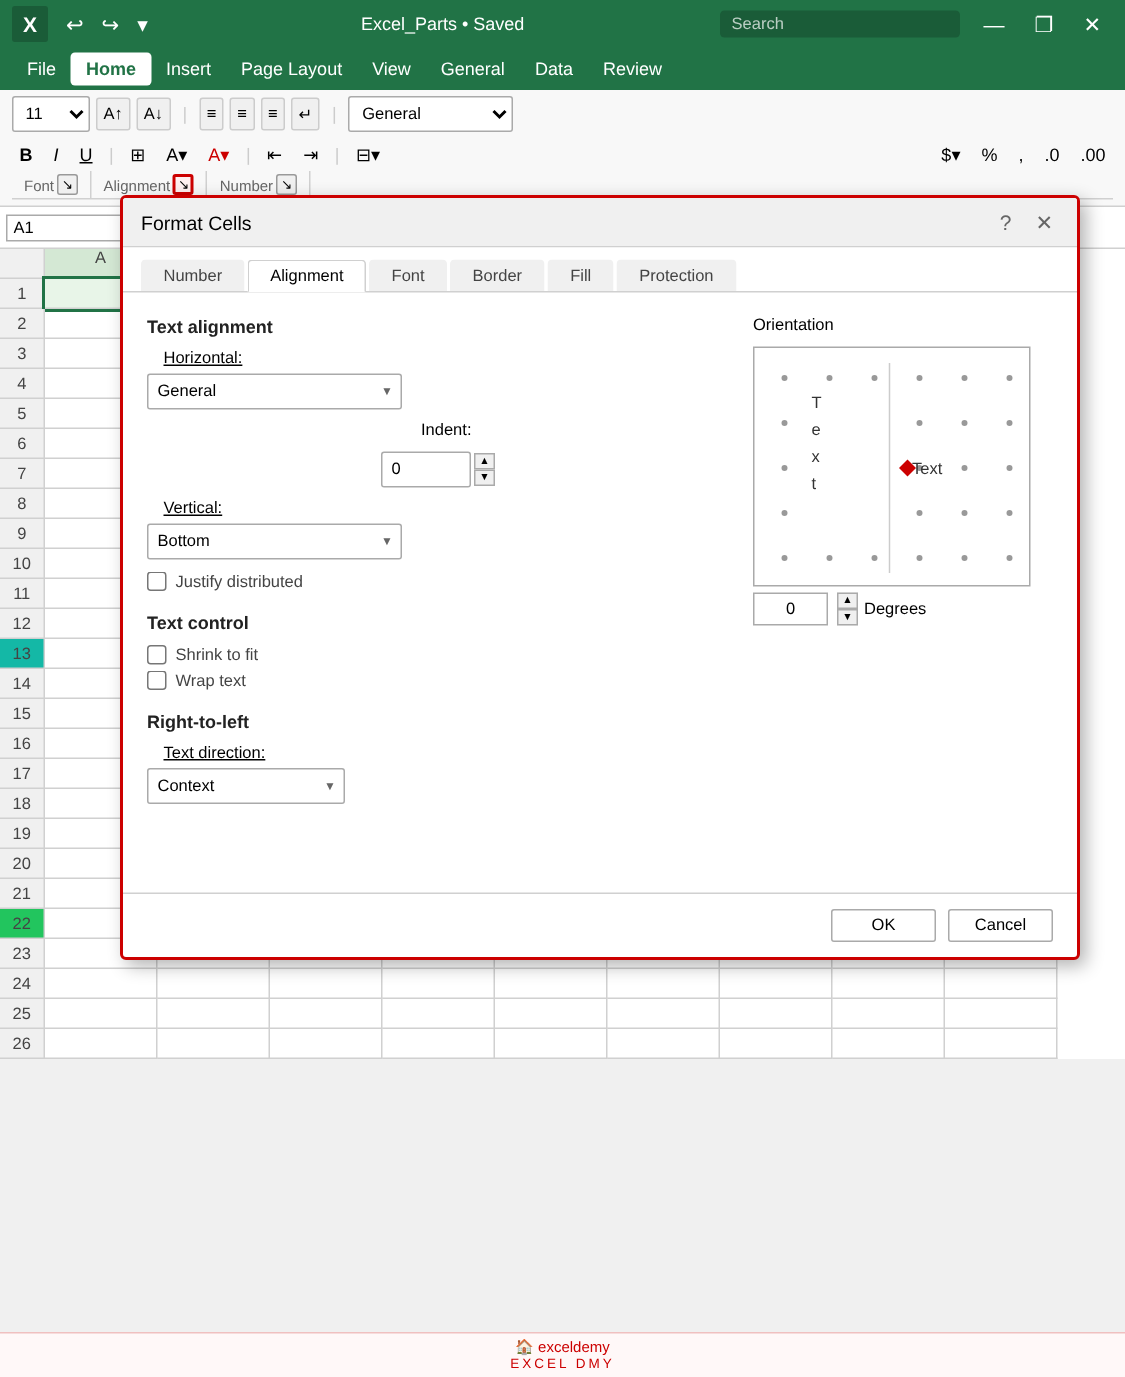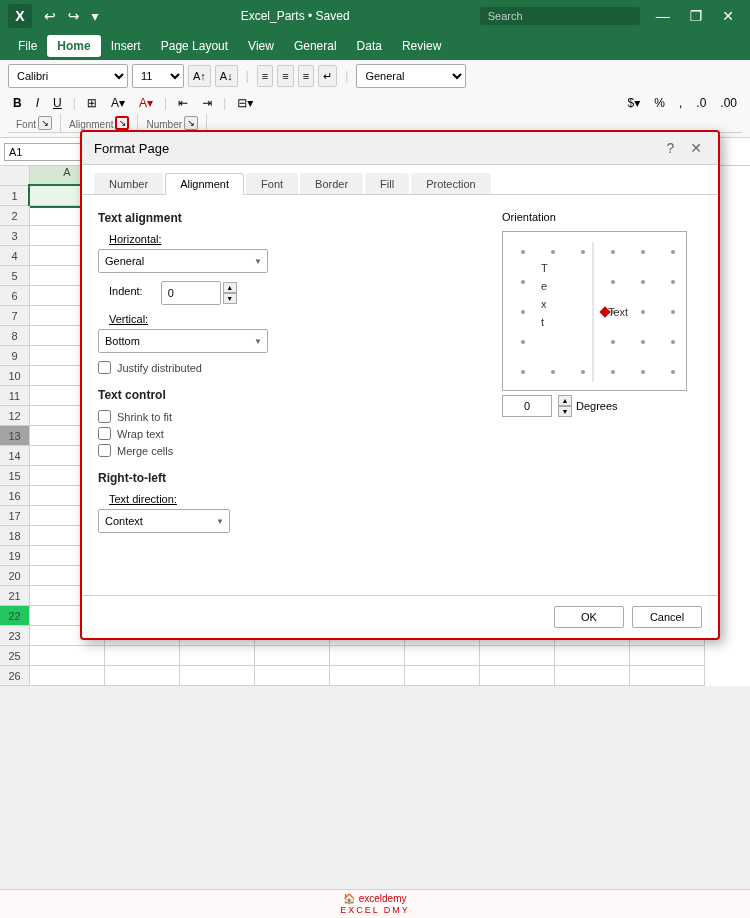--- a/index.html
+++ b/index.html
@@ -81,21 +81,21 @@
     .degrees-input { border: 1px solid #aaa; width: 50px; height: 22px; font-size: 11px; text-align: center; }
 
     
     .dialog-footer { padding: 10px 16px; border-top: 1px solid #d0d0d0; display: flex; justify-content: flex-end; gap: 8px; }
     .btn-ok { background: white; border: 1px solid #aaa; border-radius: 2px; padding: 4px 20px; font-size: 11px; cursor: pointer; min-width: 70px; }
     .btn-cancel { background: white; border: 1px solid #aaa; border-radius: 2px; padding: 4px 16px; font-size: 11px; cursor: pointer; min-width: 70px; }
 
     
     .arrow-down { position: absolute; top: 198px; left: 293px; width: 0; height: 0; border-left: 6px solid transparent; border-right: 6px solid transparent; border-top: 12px solid #c00; z-index: 50; }
 
-    .indent-group { display: flex; align-items: center; gap: 18px; margin-top: 8px; }
+    .indent-group { display: flex; align-items: center; gap: 4px; margin-top: 8px; flex-direction: column; }
   </style>
 </head>
 <body>
 
 <div class="title-bar">
   <div class="title-bar-logo">X</div>
   <div class="title-bar-undo-redo">
     <button class="title-bar-btn">↩</button>
     <button class="title-bar-btn">↪</button>
     <button class="title-bar-btn">▾</button>
@@ -115,23 +115,20 @@
   <div class="menu-item">Insert</div>
   <div class="menu-item">Page Layout</div>
   <div class="menu-item">View</div>
   <div class="menu-item">General</div>
   <div class="menu-item">Data</div>
   <div class="menu-item">Review</div>
 </div>
 
 <div class="ribbon">
   <div class="ribbon-row1">
-    <select class="ribbon-select" style="width:120px">
-      <option>Calibri</option>
-    </select>
     <select class="ribbon-select" style="width:52px">
       <option>11</option>
     </select>
     <button class="ribbon-btn">A↑</button>
     <button class="ribbon-btn">A↓</button>
     <span style="margin:0 4px;color:#ccc">|</span>
     <button class="ribbon-btn">≡</button>
     <button class="ribbon-btn">≡</button>
     <button class="ribbon-btn">≡</button>
     <button class="ribbon-btn">↵</button>
@@ -351,21 +348,21 @@
             <div style="width: 75px; height: 20px; border-right: 1px solid rgb(208, 208, 208); border-bottom: 1px solid rgb(208, 208, 208); font-size: 11px;"></div>
             <div style="width: 75px; height: 20px; border-right: 1px solid rgb(208, 208, 208); border-bottom: 1px solid rgb(208, 208, 208); font-size: 11px;"></div>
             <div style="width: 75px; height: 20px; border-right: 1px solid rgb(208, 208, 208); border-bottom: 1px solid rgb(208, 208, 208); font-size: 11px;"></div>
             <div style="width: 75px; height: 20px; border-right: 1px solid rgb(208, 208, 208); border-bottom: 1px solid rgb(208, 208, 208); font-size: 11px;"></div>
             <div style="width: 75px; height: 20px; border-right: 1px solid rgb(208, 208, 208); border-bottom: 1px solid rgb(208, 208, 208); font-size: 11px;"></div>
             <div style="width: 75px; height: 20px; border-right: 1px solid rgb(208, 208, 208); border-bottom: 1px solid rgb(208, 208, 208); font-size: 11px;"></div>
             <div style="width: 75px; height: 20px; border-right: 1px solid rgb(208, 208, 208); border-bottom: 1px solid rgb(208, 208, 208); font-size: 11px;"></div>
             <div style="width: 75px; height: 20px; border-right: 1px solid rgb(208, 208, 208); border-bottom: 1px solid rgb(208, 208, 208); font-size: 11px;"></div>
           </div>
           <div style="display: flex;">
-            <div style="width: 30px; height: 20px; background: #a3a3a3; border-right: 1px solid rgb(208, 208, 208); border-bottom: 1px solid rgb(208, 208, 208); text-align: center; font-size: 11px; color: rgb(68, 68, 68); display: flex; align-items: center; justify-content: center;">13</div>
+            <div style="width: 30px; height: 20px; background: #14b8a6; border-right: 1px solid rgb(208, 208, 208); border-bottom: 1px solid rgb(208, 208, 208); text-align: center; font-size: 11px; color: rgb(68, 68, 68); display: flex; align-items: center; justify-content: center;">13</div>
             <div style="width: 75px; height: 20px; border-right: 1px solid rgb(208, 208, 208); border-bottom: 1px solid rgb(208, 208, 208); font-size: 11px;"></div>
             <div style="width: 75px; height: 20px; border-right: 1px solid rgb(208, 208, 208); border-bottom: 1px solid rgb(208, 208, 208); font-size: 11px;"></div>
             <div style="width: 75px; height: 20px; border-right: 1px solid rgb(208, 208, 208); border-bottom: 1px solid rgb(208, 208, 208); font-size: 11px;"></div>
             <div style="width: 75px; height: 20px; border-right: 1px solid rgb(208, 208, 208); border-bottom: 1px solid rgb(208, 208, 208); font-size: 11px;"></div>
             <div style="width: 75px; height: 20px; border-right: 1px solid rgb(208, 208, 208); border-bottom: 1px solid rgb(208, 208, 208); font-size: 11px;"></div>
             <div style="width: 75px; height: 20px; border-right: 1px solid rgb(208, 208, 208); border-bottom: 1px solid rgb(208, 208, 208); font-size: 11px;"></div>
             <div style="width: 75px; height: 20px; border-right: 1px solid rgb(208, 208, 208); border-bottom: 1px solid rgb(208, 208, 208); font-size: 11px;"></div>
             <div style="width: 75px; height: 20px; border-right: 1px solid rgb(208, 208, 208); border-bottom: 1px solid rgb(208, 208, 208); font-size: 11px;"></div>
             <div style="width: 75px; height: 20px; border-right: 1px solid rgb(208, 208, 208); border-bottom: 1px solid rgb(208, 208, 208); font-size: 11px;"></div>
           </div>
@@ -472,20 +469,32 @@
             <div style="width: 75px; height: 20px; border-right: 1px solid rgb(208, 208, 208); border-bottom: 1px solid rgb(208, 208, 208); font-size: 11px;"></div>
             <div style="width: 75px; height: 20px; border-right: 1px solid rgb(208, 208, 208); border-bottom: 1px solid rgb(208, 208, 208); font-size: 11px;"></div>
             <div style="width: 75px; height: 20px; border-right: 1px solid rgb(208, 208, 208); border-bottom: 1px solid rgb(208, 208, 208); font-size: 11px;"></div>
             <div style="width: 75px; height: 20px; border-right: 1px solid rgb(208, 208, 208); border-bottom: 1px solid rgb(208, 208, 208); font-size: 11px;"></div>
             <div style="width: 75px; height: 20px; border-right: 1px solid rgb(208, 208, 208); border-bottom: 1px solid rgb(208, 208, 208); font-size: 11px;"></div>
             <div style="width: 75px; height: 20px; border-right: 1px solid rgb(208, 208, 208); border-bottom: 1px solid rgb(208, 208, 208); font-size: 11px;"></div>
             <div style="width: 75px; height: 20px; border-right: 1px solid rgb(208, 208, 208); border-bottom: 1px solid rgb(208, 208, 208); font-size: 11px;"></div>
           </div>
           <div style="display: flex;">
             <div style="width: 30px; height: 20px; background: rgb(240, 240, 240); border-right: 1px solid rgb(208, 208, 208); border-bottom: 1px solid rgb(208, 208, 208); text-align: center; font-size: 11px; color: rgb(68, 68, 68); display: flex; align-items: center; justify-content: center;">23</div>
+            <div style="width: 75px; height: 20px; border-right: 1px solid rgb(208, 208, 208); border-bottom: 1px solid rgb(208, 208, 208); font-size: 11px;"></div>
+            <div style="width: 75px; height: 20px; border-right: 1px solid rgb(208, 208, 208); border-bottom: 1px solid rgb(208, 208, 208); font-size: 11px;"></div>
+            <div style="width: 75px; height: 20px; border-right: 1px solid rgb(208, 208, 208); border-bottom: 1px solid rgb(208, 208, 208); font-size: 11px;"></div>
+            <div style="width: 75px; height: 20px; border-right: 1px solid rgb(208, 208, 208); border-bottom: 1px solid rgb(208, 208, 208); font-size: 11px;"></div>
+            <div style="width: 75px; height: 20px; border-right: 1px solid rgb(208, 208, 208); border-bottom: 1px solid rgb(208, 208, 208); font-size: 11px;"></div>
+            <div style="width: 75px; height: 20px; border-right: 1px solid rgb(208, 208, 208); border-bottom: 1px solid rgb(208, 208, 208); font-size: 11px;"></div>
+            <div style="width: 75px; height: 20px; border-right: 1px solid rgb(208, 208, 208); border-bottom: 1px solid rgb(208, 208, 208); font-size: 11px;"></div>
+            <div style="width: 75px; height: 20px; border-right: 1px solid rgb(208, 208, 208); border-bottom: 1px solid rgb(208, 208, 208); font-size: 11px;"></div>
+            <div style="width: 75px; height: 20px; border-right: 1px solid rgb(208, 208, 208); border-bottom: 1px solid rgb(208, 208, 208); font-size: 11px;"></div>
+          </div>
+          <div style="display: flex;">
+            <div style="width: 30px; height: 20px; background: rgb(240, 240, 240); border-right: 1px solid rgb(208, 208, 208); border-bottom: 1px solid rgb(208, 208, 208); text-align: center; font-size: 11px; color: rgb(68, 68, 68); display: flex; align-items: center; justify-content: center;">24</div>
             <div style="width: 75px; height: 20px; border-right: 1px solid rgb(208, 208, 208); border-bottom: 1px solid rgb(208, 208, 208); font-size: 11px;"></div>
             <div style="width: 75px; height: 20px; border-right: 1px solid rgb(208, 208, 208); border-bottom: 1px solid rgb(208, 208, 208); font-size: 11px;"></div>
             <div style="width: 75px; height: 20px; border-right: 1px solid rgb(208, 208, 208); border-bottom: 1px solid rgb(208, 208, 208); font-size: 11px;"></div>
             <div style="width: 75px; height: 20px; border-right: 1px solid rgb(208, 208, 208); border-bottom: 1px solid rgb(208, 208, 208); font-size: 11px;"></div>
             <div style="width: 75px; height: 20px; border-right: 1px solid rgb(208, 208, 208); border-bottom: 1px solid rgb(208, 208, 208); font-size: 11px;"></div>
             <div style="width: 75px; height: 20px; border-right: 1px solid rgb(208, 208, 208); border-bottom: 1px solid rgb(208, 208, 208); font-size: 11px;"></div>
             <div style="width: 75px; height: 20px; border-right: 1px solid rgb(208, 208, 208); border-bottom: 1px solid rgb(208, 208, 208); font-size: 11px;"></div>
             <div style="width: 75px; height: 20px; border-right: 1px solid rgb(208, 208, 208); border-bottom: 1px solid rgb(208, 208, 208); font-size: 11px;"></div>
             <div style="width: 75px; height: 20px; border-right: 1px solid rgb(208, 208, 208); border-bottom: 1px solid rgb(208, 208, 208); font-size: 11px;"></div>
           </div>
@@ -513,21 +522,21 @@
             <div style="width: 75px; height: 20px; border-right: 1px solid rgb(208, 208, 208); border-bottom: 1px solid rgb(208, 208, 208); font-size: 11px;"></div>
             <div style="width: 75px; height: 20px; border-right: 1px solid rgb(208, 208, 208); border-bottom: 1px solid rgb(208, 208, 208); font-size: 11px;"></div>
           </div>
         </div>
     </div>
   </div>
 </div>
 
 <div class="dialog-overlay">
   <div class="dialog-title-bar">
-    <span class="dialog-title">Format Page</span>
+    <span class="dialog-title">Format Cells</span>
     <div class="dialog-title-btns">
       <button class="dialog-title-btn">?</button>
       <button class="dialog-title-btn">✕</button>
     </div>
   </div>
 
   <div class="dialog-tabs">
     <div class="dialog-tab">Number</div>
     <div class="dialog-tab active">Alignment</div>
     <div class="dialog-tab">Font</div>
@@ -587,24 +596,20 @@
       <div style="margin-top:14px">
         <div class="section-label">Text control</div>
         <div class="checkbox-row">
           <input type="checkbox" style="">
           <span>Shrink to fit</span>
         </div>
         <div class="checkbox-row">
           <input type="checkbox" style="">
           <span>Wrap text</span>
         </div>
-        <div class="checkbox-row">
-          <input type="checkbox" style="">
-          <span>Merge cells</span>
-        </div>
       </div>
 
       <div style="margin-top:14px">
         <div class="section-label">Right-to-left</div>
         <div style="margin-bottom:4px">
           <div class="field-label">
             <span class="field-label-underline">Text direction:</span>
           </div>
           <div class="select-wrap">
             <select class="form-select" style="width:132px">

